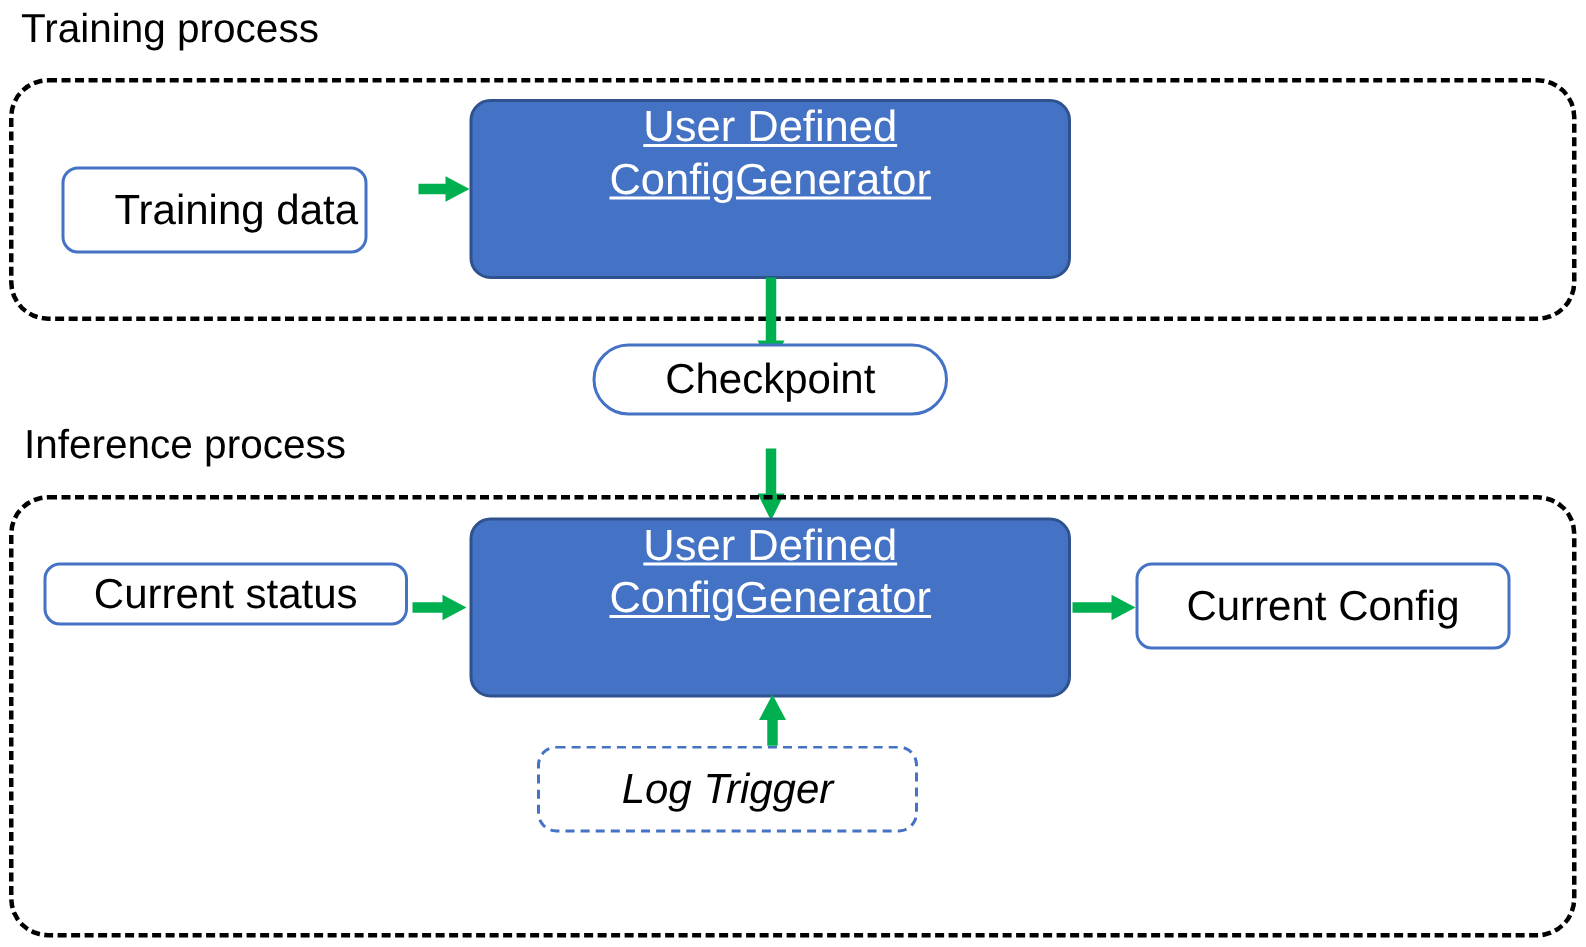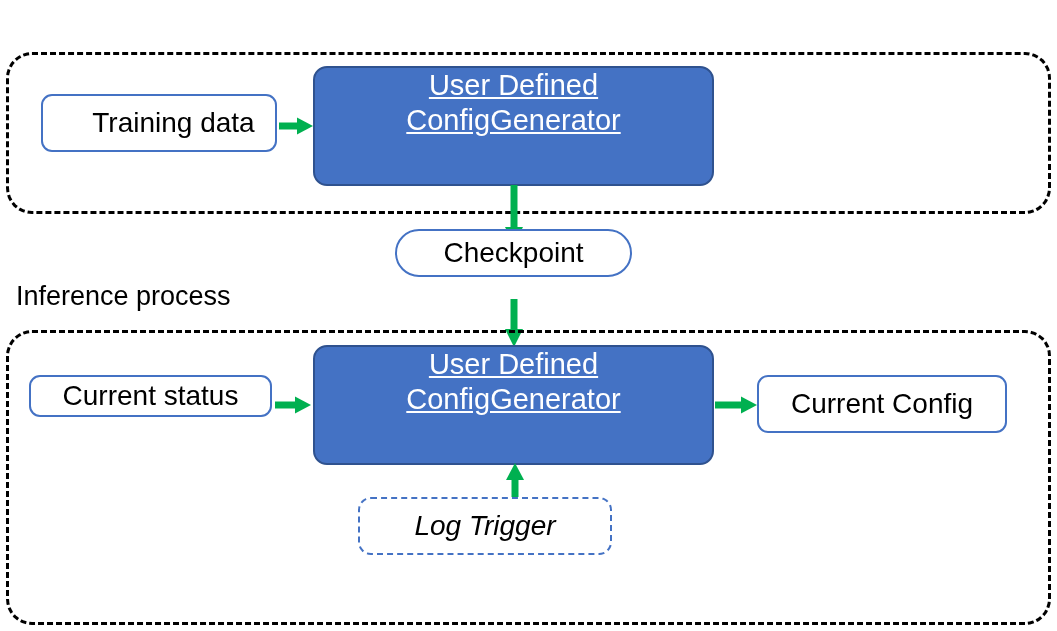--- a/index.html
+++ b/index.html
@@ -86,24 +86,25 @@
 
   
   .arrow { pointer-events: none; }
   .arrow svg { display: block; overflow: visible; }
 </style>
 </head>
 <body>
 
 <div id="canvas">
 
+  <div class="abs section-caption" style="left:14px; top:6px;">Training process</div>
 
   <div class="abs group-container" style="left:6px; top:52px; width:1045px; height:162px;"></div>
 
-  <div class="abs node-plain" style="left:41px; top:94px; width:236px; height:58px;padding-left:29px;">
+  <div class="abs node-plain" style="left:41px; top:111px; width:204px; height:58px;padding-left:29px;">
     <span>Training data</span>
   </div>
 
   <div class="abs arrow" style="left:279px; top:112px; width:36px; height:28px;">
     <svg width="36" height="28" viewBox="0 0 36 28">
       <path d="M0,14 L21,14" stroke="#00B050" stroke-width="7" fill="none"></path>
       <path d="M34,14 L18,5.5 L18,22.5 Z" fill="#00B050"></path>
     </svg>
   </div>
 

